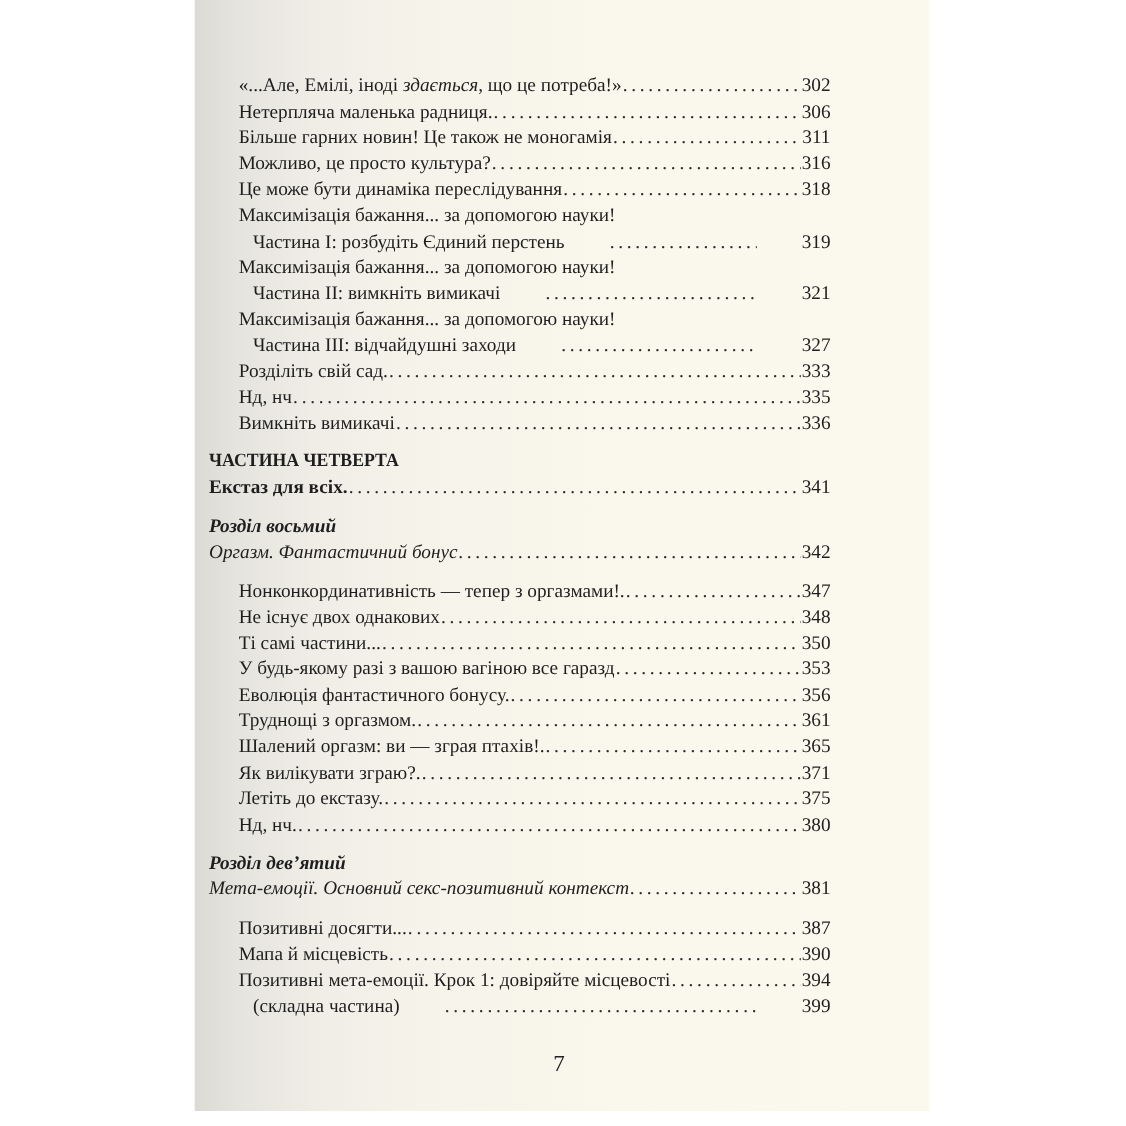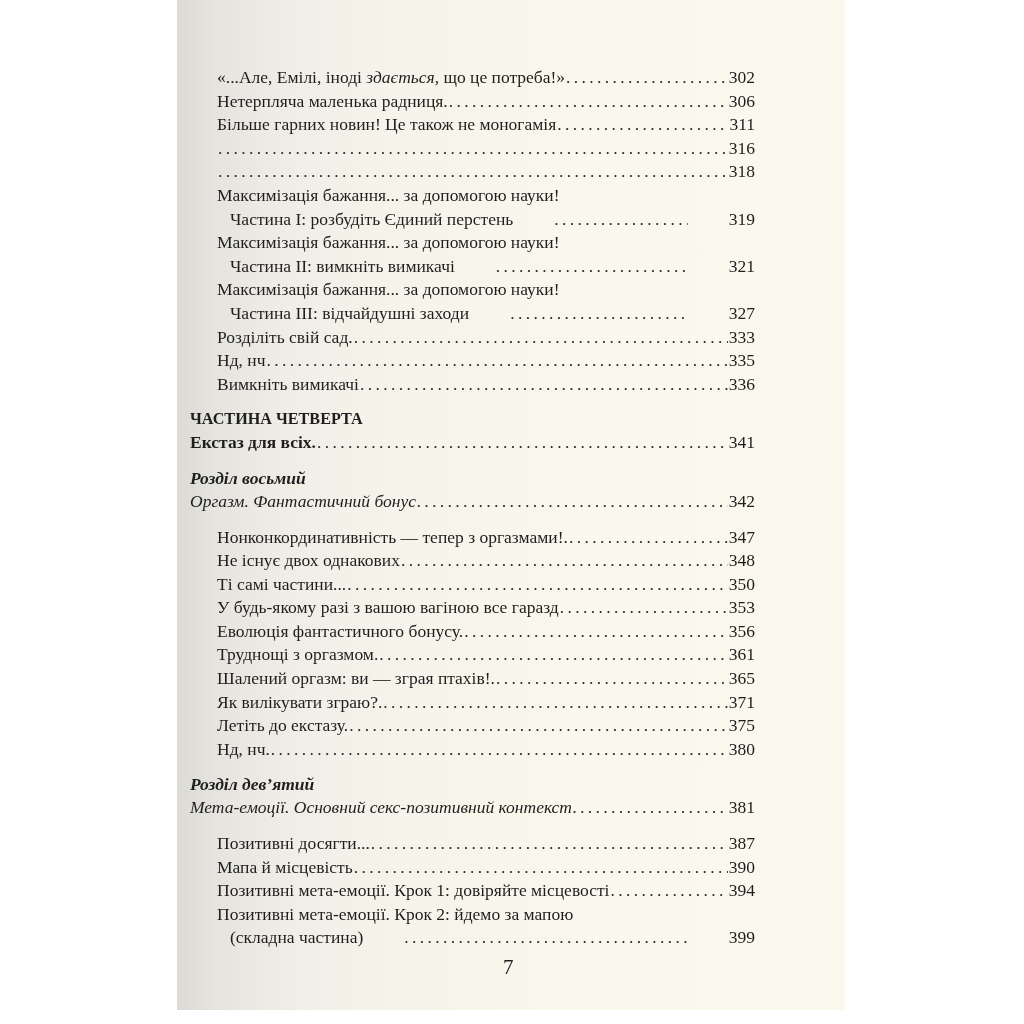--- a/index.html
+++ b/index.html
@@ -53,24 +53,26 @@
     <span class="label">Нетерпляча маленька радниця.</span>
     <span class="dots"></span>
     <span class="page-num">306</span>
   </div>
   <div class="row ind1">
     <span class="label">Більше гарних новин! Це також не моногамія</span>
     <span class="dots"></span>
     <span class="page-num">311</span>
   </div>
   <div class="row ind1">
+    <span class="label">Можливо, це просто культура?</span>
     <span class="dots"></span>
     <span class="page-num">316</span>
   </div>
   <div class="row ind1">
+    <span class="label">Це може бути динаміка переслідування</span>
     <span class="dots"></span>
     <span class="page-num">318</span>
   </div>
   <div class="row ind1">
     <span class="label">Максимізація бажання... за допомогою науки!</span>
   </div>
   <div class="row ind3">
     <span class="label">Частина І: розбудіть Єдиний перстень</span>
     <span class="dots"></span>
     <span class="page-num">319</span>
@@ -197,23 +199,20 @@
   <div class="row ind1">
     <span class="label">Мапа й місцевість</span>
     <span class="dots"></span>
     <span class="page-num">390</span>
   </div>
   <div class="row ind1">
     <span class="label">Позитивні мета-емоції. Крок  1: довіряйте місцевості</span>
     <span class="dots"></span>
     <span class="page-num">394</span>
   </div>
-  <div class="row ind1">
-    <span class="label">Позитивні мета-емоції. Крок 2: йдемо за мапою</span>
-  </div>
   <div class="row ind3">
     <span class="label">(складна частина)</span>
     <span class="dots"></span>
     <span class="page-num">399</span>
   </div>
 </div>
 
 <div class="folio">7</div>
 
 </body></html>

